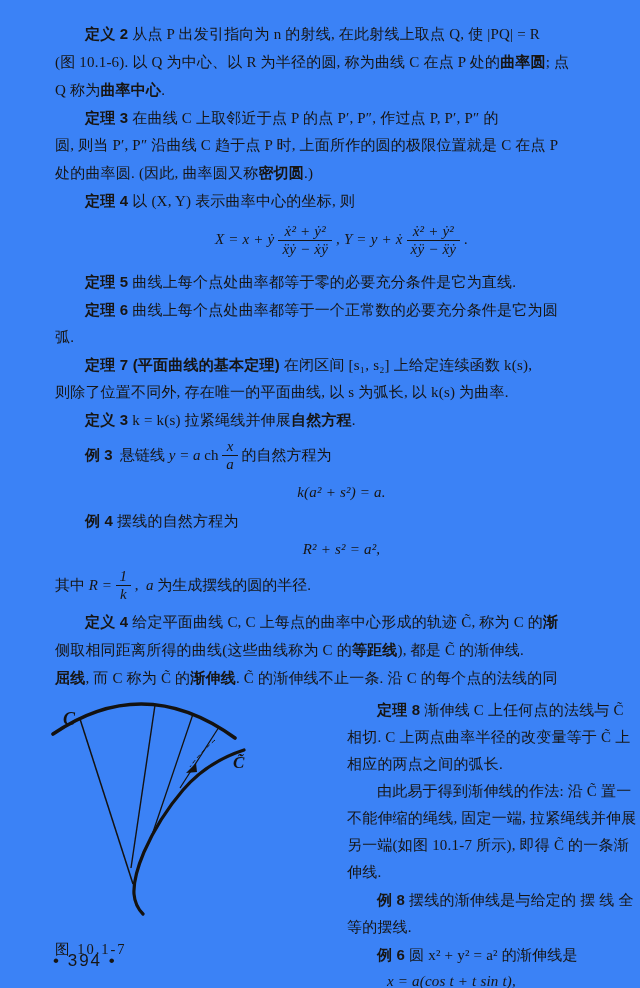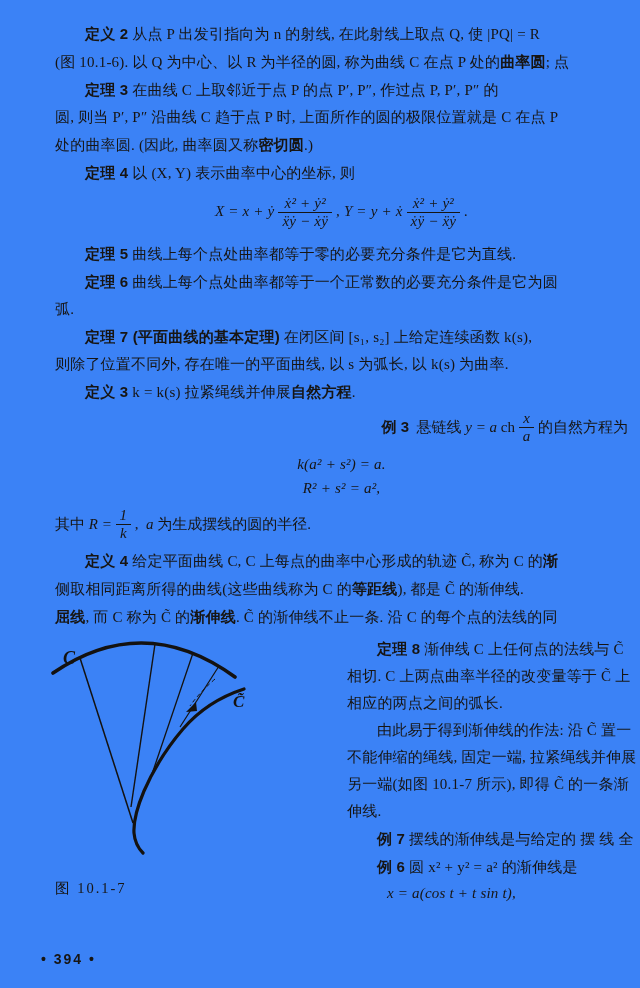--- a/index.html
+++ b/index.html
@@ -27,67 +27,71 @@
   .inline-frac-line .gap{white-space:pre;}
   .bottom{display:flex; margin-top:4px;}
   .fig-col{width:292px; flex:none; position:relative;}
   .fig-col svg{display:block; margin-left:-8px;}
   .fig-caption{
     width:210px; text-align:left; font-size:14.5px; letter-spacing:2px;
     margin-top:4px; font-family:"Liberation Serif","DejaVu Serif",serif;
   }
   .right-col{flex:1; padding-right:10px;}
   .page-num{
-    position:absolute; left:41px; top:951px; font-size:14px; font-weight:700;
+    position:absolute; left:53px; top:951px; font-size:17px; font-weight:400;
     font-family:"Liberation Sans","DejaVu Sans",sans-serif; letter-spacing:2px;
   }
   .fig-label{font-family:"Liberation Serif","DejaVu Serif",serif; font-style:italic; font-weight:700;}
 </style>
 </head>
 <body>
 
 <div class="page">
   <div class="text-col">
 
     <div>
         <div class="ln ind"><span class="b">定义 2</span><span class="">  从点 P 出发引指向为 n 的射线, 在此射线上取点 Q, 使 |PQ| = R</span></div>
         <div class="ln"><span class="">(图 10.1-6). 以 Q 为中心、以 R 为半径的圆, 称为曲线 C 在点 P 处的</span><span class="b">曲率圆</span><span class="">; 点</span></div>
+        <div class="ln"><span class="">Q 称为</span><span class="b">曲率中心</span><span class="">.</span></div>
         <div class="ln ind"><span class="b">定理 3</span><span class="">  在曲线 C 上取邻近于点 P 的点 P′, P″, 作过点 P, P′, P″ 的</span></div>
         <div class="ln"><span class="">圆, 则当 P′, P″ 沿曲线 C 趋于点 P 时, 上面所作的圆的极限位置就是 C 在点 P</span></div>
         <div class="ln"><span class="">处的曲率圆. (因此, 曲率圆又称</span><span class="b">密切圆</span><span class="">.)</span></div>
         <div class="ln ind"><span class="b">定理 4</span><span class="">  以 (X, Y) 表示曲率中心的坐标, 则</span></div>
       </div>
 
     <div class="formula big">
       <span>X = x + ẏ </span><span class="frac"><span class="fr-num">ẋ² + ẏ²</span><span class="fr-den">ẍẏ − ẋÿ</span></span><span> ,   Y = y + ẋ </span><span class="frac"><span class="fr-num">ẋ² + ẏ²</span><span class="fr-den">ẋÿ − ẍẏ</span></span><span> .</span>
     </div>
 
     <div>
         <div class="ln ind"><span class="b">定理 5</span><span class="">  曲线上每个点处曲率都等于零的必要充分条件是它为直线.</span></div>
         <div class="ln ind"><span class="b">定理 6</span><span class="">  曲线上每个点处曲率都等于一个正常数的必要充分条件是它为圆</span></div>
         <div class="ln"><span class="">弧.</span></div>
         <div class="ln ind"><span class="b">定理 7 (平面曲线的基本定理)</span><span class="">  在闭区间 [s₁, s₂] 上给定连续函数 k(s),</span></div>
         <div class="ln"><span class="">则除了位置不同外, 存在唯一的平面曲线, 以 s 为弧长, 以 k(s) 为曲率.</span></div>
         <div class="ln ind"><span class="b">定义 3</span><span class="">  k = k(s) 拉紧绳线并伸展</span><span class="b">自然方程</span><span class="">.</span></div>
       </div>
 
-    <div class="inline-frac-line ind" style="padding-left:30px;justify-content:flex-end;">
+    <div class="inline-frac-line ind" style="padding-left:30px;">
       <span class="b">例 3</span>
         <span class="gap">  悬链线 </span>
         <span class="i gap">y = a</span>
         <span class="gap"> ch </span>
         <span class="frac">
           <span class="fr-num">x</span>
           <span class="fr-den">a</span>
         </span>
         <span class="gap"> 的自然方程为</span>
     </div>
 
     <div class="formula simple">k(a² + s²) = a.</div>
 
+    <div>
+        <div class="ln ind"><span class="b">例 4</span><span class="">  摆线的自然方程为</span></div>
+      </div>
 
     <div class="formula simple">R² + s² = a²,</div>
 
     <div class="inline-frac-line">
       <span class="gap">其中 </span>
         <span class="i gap">R = </span>
         <span class="frac">
           <span class="fr-num">1</span>
           <span class="fr-den">k</span>
         </span>
@@ -124,21 +128,22 @@
         <div class="fig-caption">图  10.1-7</div>
       </div>
       <div class="right-col">
           <div class="ln ind"><span class="b">定理 8</span><span class="">  渐伸线 C 上任何点的法线与 C̃</span></div>
           <div class="ln"><span class="">相切. C 上两点曲率半径的改变量等于 C̃ 上</span></div>
           <div class="ln"><span class="">相应的两点之间的弧长.</span></div>
           <div class="ln ind"><span class="">由此易于得到渐伸线的作法: 沿 C̃ 置一</span></div>
           <div class="ln"><span class="">不能伸缩的绳线, 固定一端, 拉紧绳线并伸展</span></div>
           <div class="ln"><span class="">另一端(如图 10.1-7 所示), 即得 C̃ 的一条渐</span></div>
           <div class="ln"><span class="">伸线.</span></div>
-          <div class="ln ind"><span class="b">例 7</span><span class="">  摆线的渐伸线是与给定的 摆 线 全</span></div>
+          <div class="ln ind"><span class="b">例 8</span><span class="">  摆线的渐伸线是与给定的 摆 线 全</span></div>
+          <div class="ln"><span class="">等的摆线.</span></div>
           <div class="ln ind"><span class="b">例 6</span><span class="">  圆 x² + y² = a² 的渐伸线是</span></div>
           <div class="ln math-ind"><span class=" i">x = a(cos t + t sin t),</span></div>
         </div>
     </div>
 
   </div>
 
   <div class="page-num">• 394 •</div>
 </div>
 

